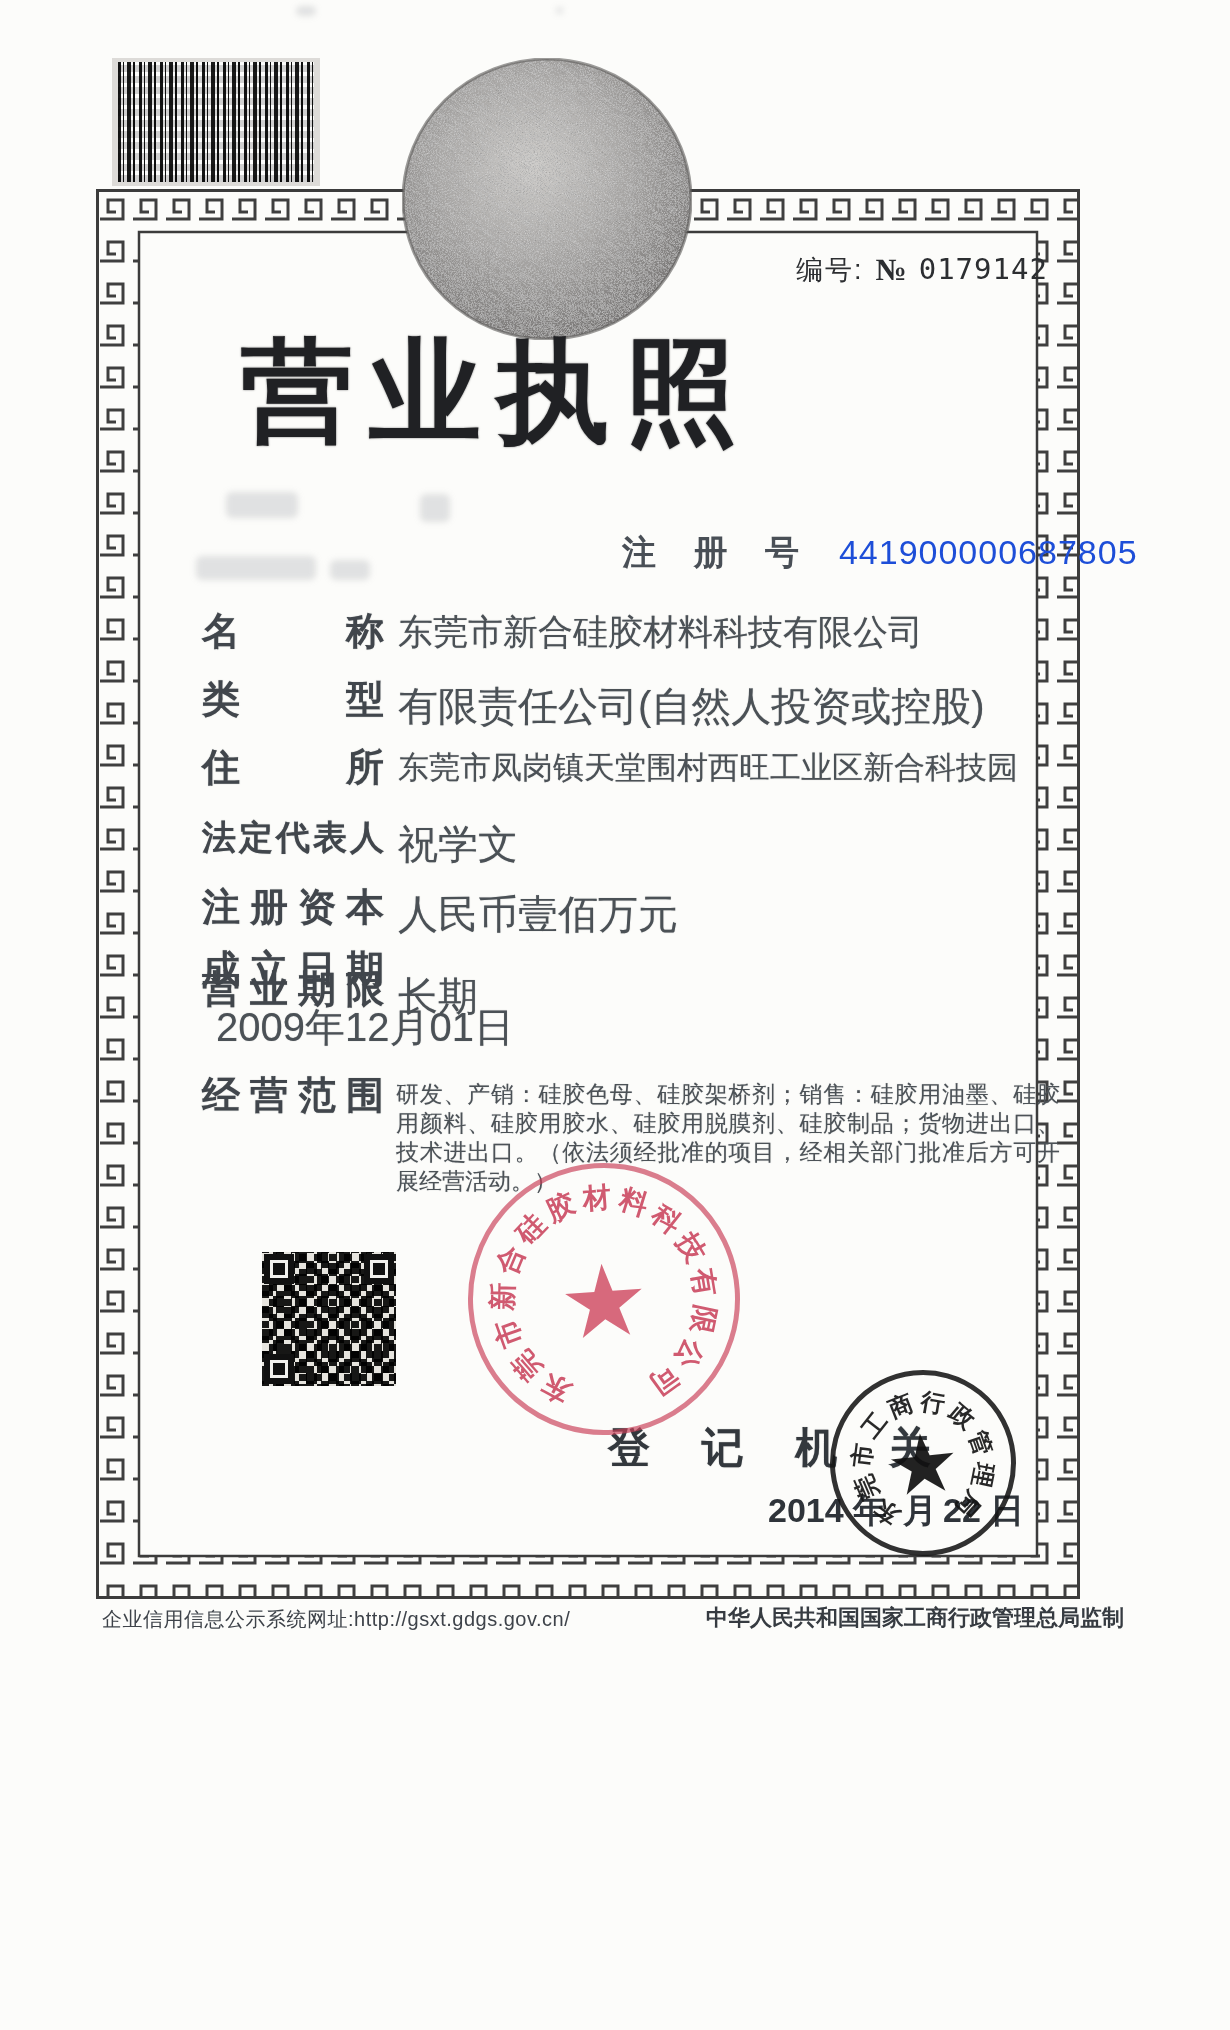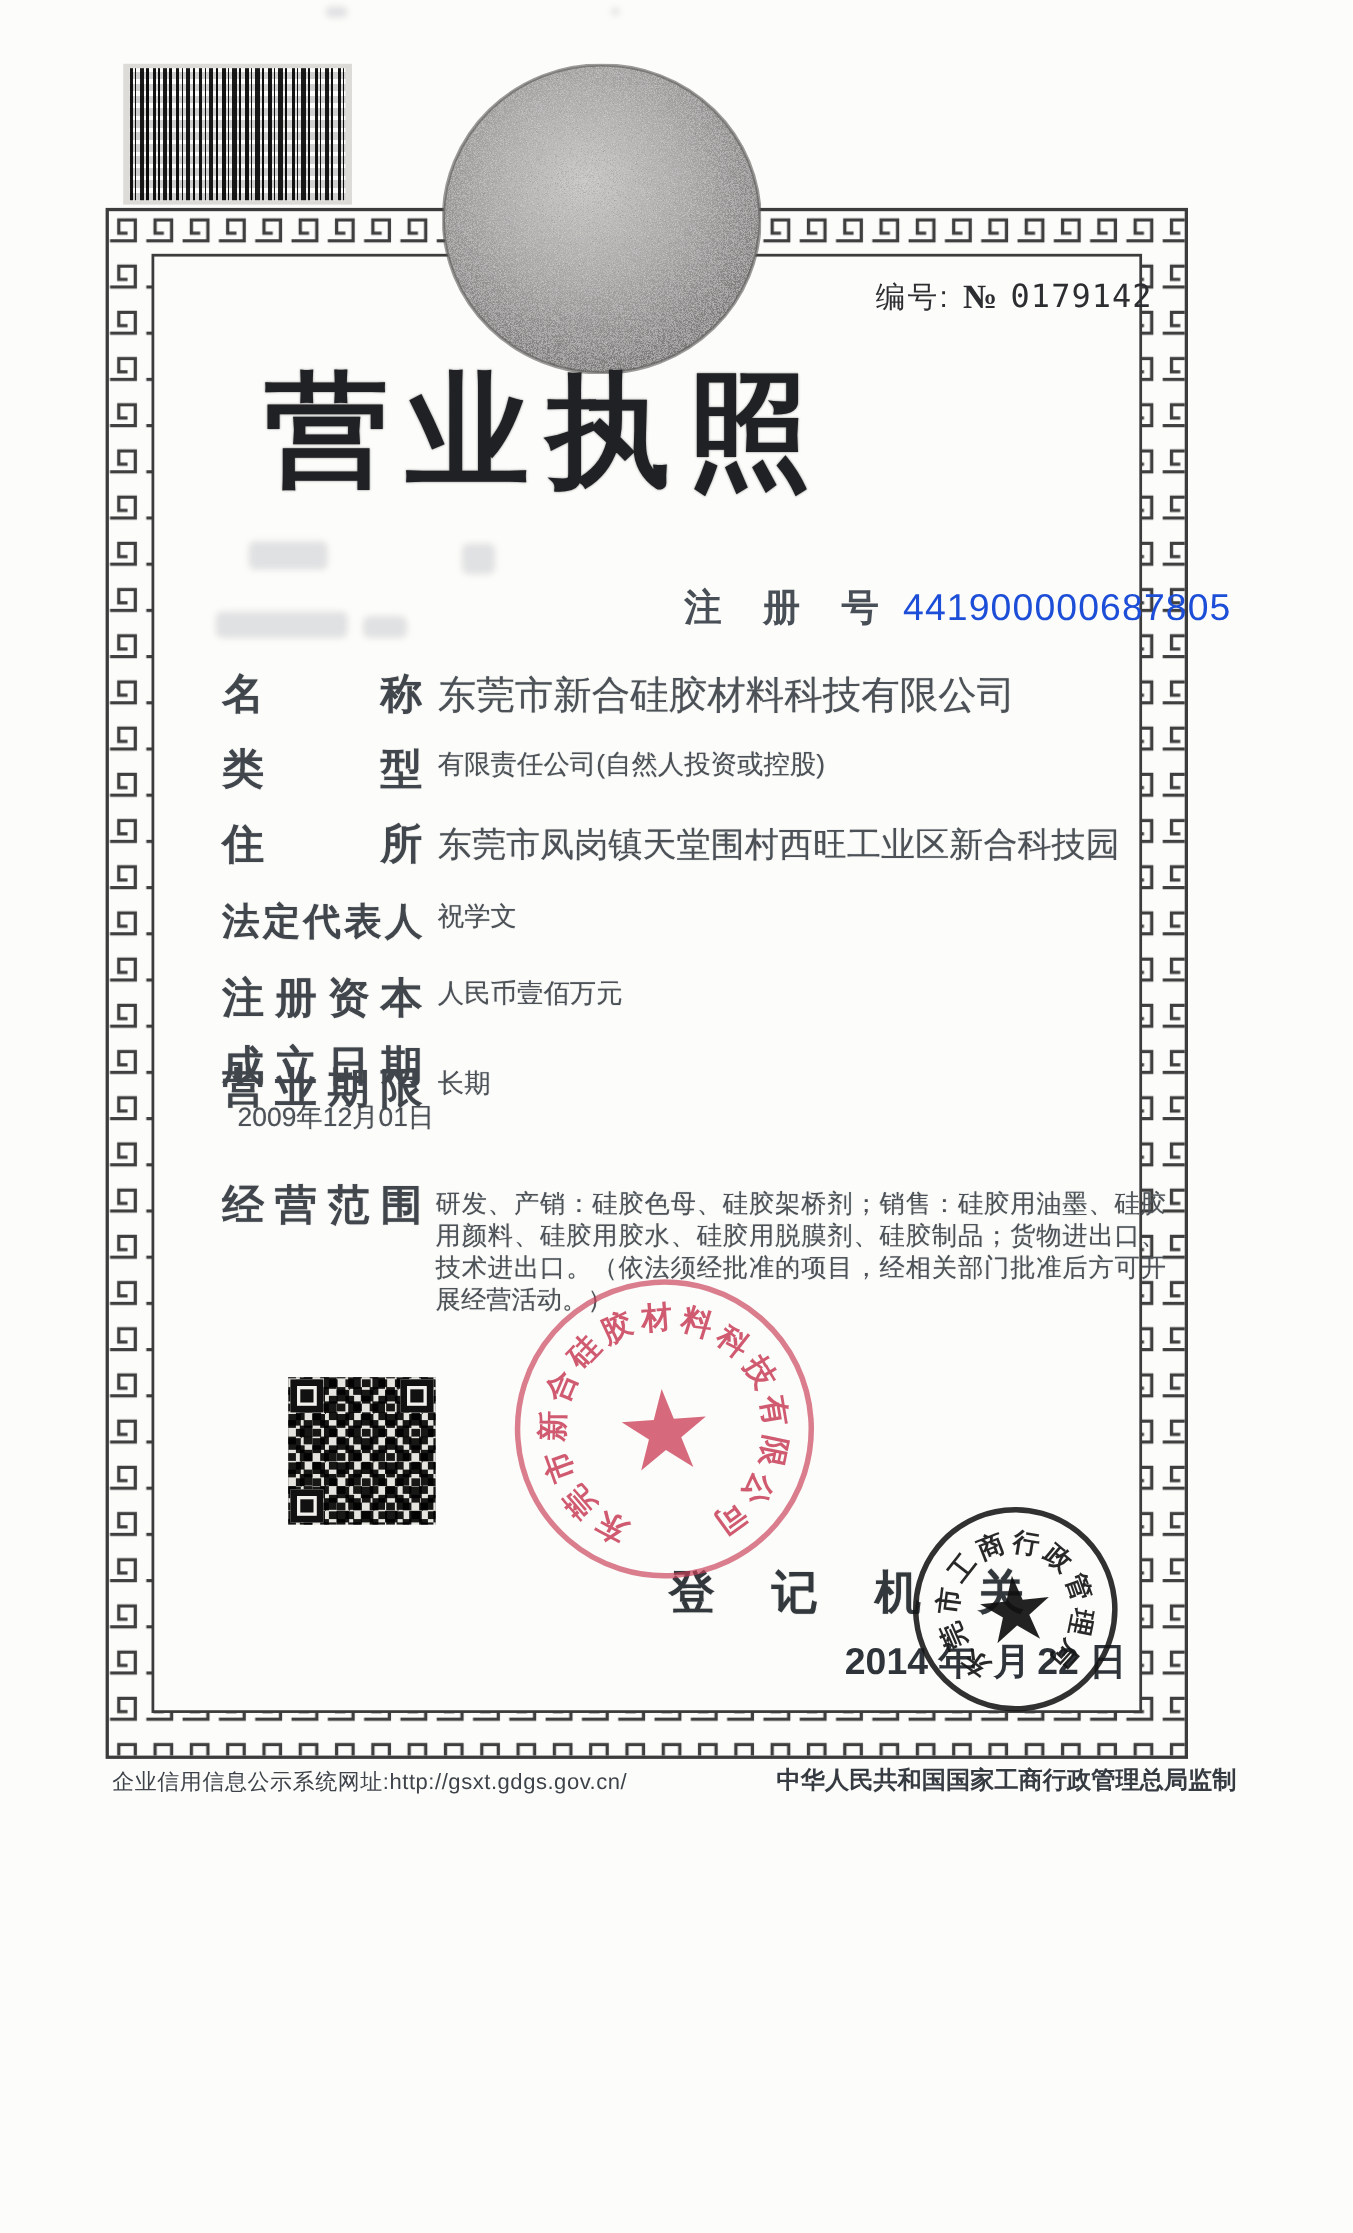--- a/index.html
+++ b/index.html
@@ -38,29 +38,29 @@
   .serial .lbl{font-size:27px;letter-spacing:2px;}
   .serial .sym{font-size:31px;font-weight:700;font-family:"Liberation Serif",serif;}
   .serial .num{font-size:29px;font-family:"DejaVu Sans Mono",monospace;letter-spacing:1px;}
 
   
   .title{position:absolute;left:232px;top:326px;width:530px;margin:0;text-align:center;
          font-size:112px;line-height:1.18;font-weight:800;letter-spacing:16px;color:#202124;
          text-shadow:0 0 2px rgba(40,40,40,.65);z-index:5;}
 
   
-  .regline{position:absolute;left:622px;top:530px;display:flex;gap:8px;align-items:baseline;z-index:5;}
+  .regline{position:absolute;left:622px;top:530px;display:flex;gap:26px;align-items:baseline;z-index:5;}
   .regline .rl{font-size:34px;letter-spacing:14px;color:#494f56;font-weight:600;}
   .regline .rn{font-size:34px;font-family:Liberation Sans, sans-serif;color:#1d4ed8;letter-spacing:1px;}
 
   
   .row{position:absolute;left:202px;display:flex;align-items:flex-start;z-index:5;}
   .flabel{width:182px;font-size:38px;font-weight:600;color:#41464c;
           text-align:justify;text-align-last:justify;text-shadow:0 0 1px rgba(60,65,70,.5);}
-  .fvalue{margin-left:14px;padding-top:5px;width:672px;font-size:24px;color:#4b5156;
+  .fvalue{margin-left:14px;padding-top:5px;width:672px;font-size:40px;color:#4b5156;
           text-shadow:0 0 1px rgba(70,75,80,.45);}
   .row-1{top:606px;} .row-1 .fvalue{font-size:35px;padding-top:3px;}
   .row-2{top:674px;}
   .row-3{top:742px;} .row-3 .fvalue{font-size:31px;}
   .row-4{top:812px;} .row-4 .flabel{font-size:34px;padding-top:3px;}
   .row-5{top:882px;}
   .row-6{top:944px;flex-direction:column;}
   .row-7{top:964px;}
   .row-8{top:1070px;}
   .scope{position:absolute;left:396px;top:1080px;width:664px;font-size:23px;line-height:29px;

